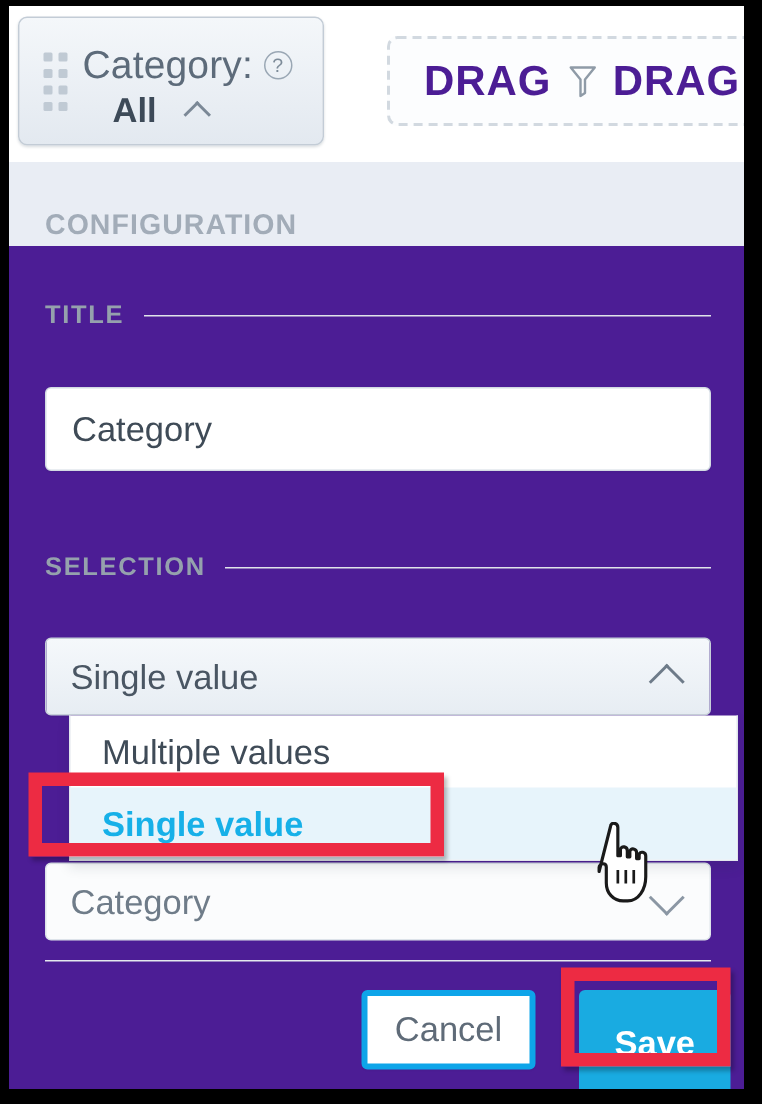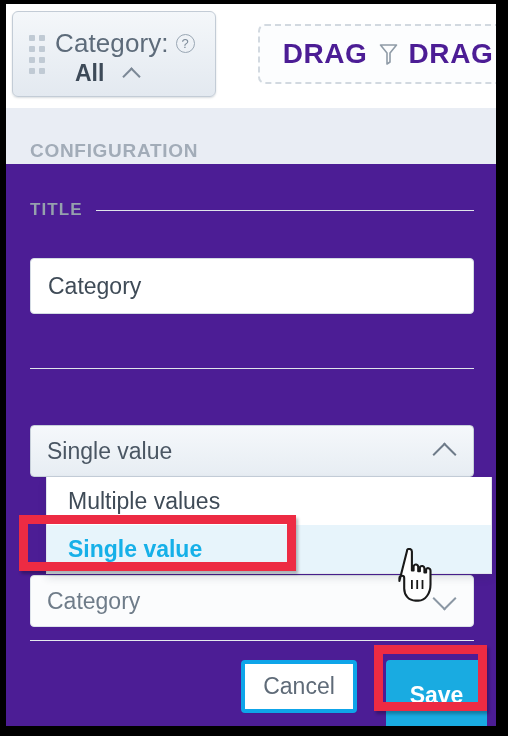--- a/index.html
+++ b/index.html
@@ -415,20 +415,21 @@
     <div class="panel">
 
       <div class="section-label-row" style="top:36px;">
         <span class="section-label">TITLE</span>
         <span class="section-rule"></span>
       </div>
 
       <input class="text-input" style="top: 94px;" type="text" value="Category">
 
       <div class="section-label-row" style="top:204px;">
+        <span class="section-label">SELECTION</span>
         <span class="section-rule"></span>
       </div>
 
       <div class="select-trigger" style="top:261px;">
         <span class="val">Single value</span>
         <span class="chev-up"></span>
       </div>
 
       <div class="select-plain" style="top:411px;">
         <span class="val">Category</span>

